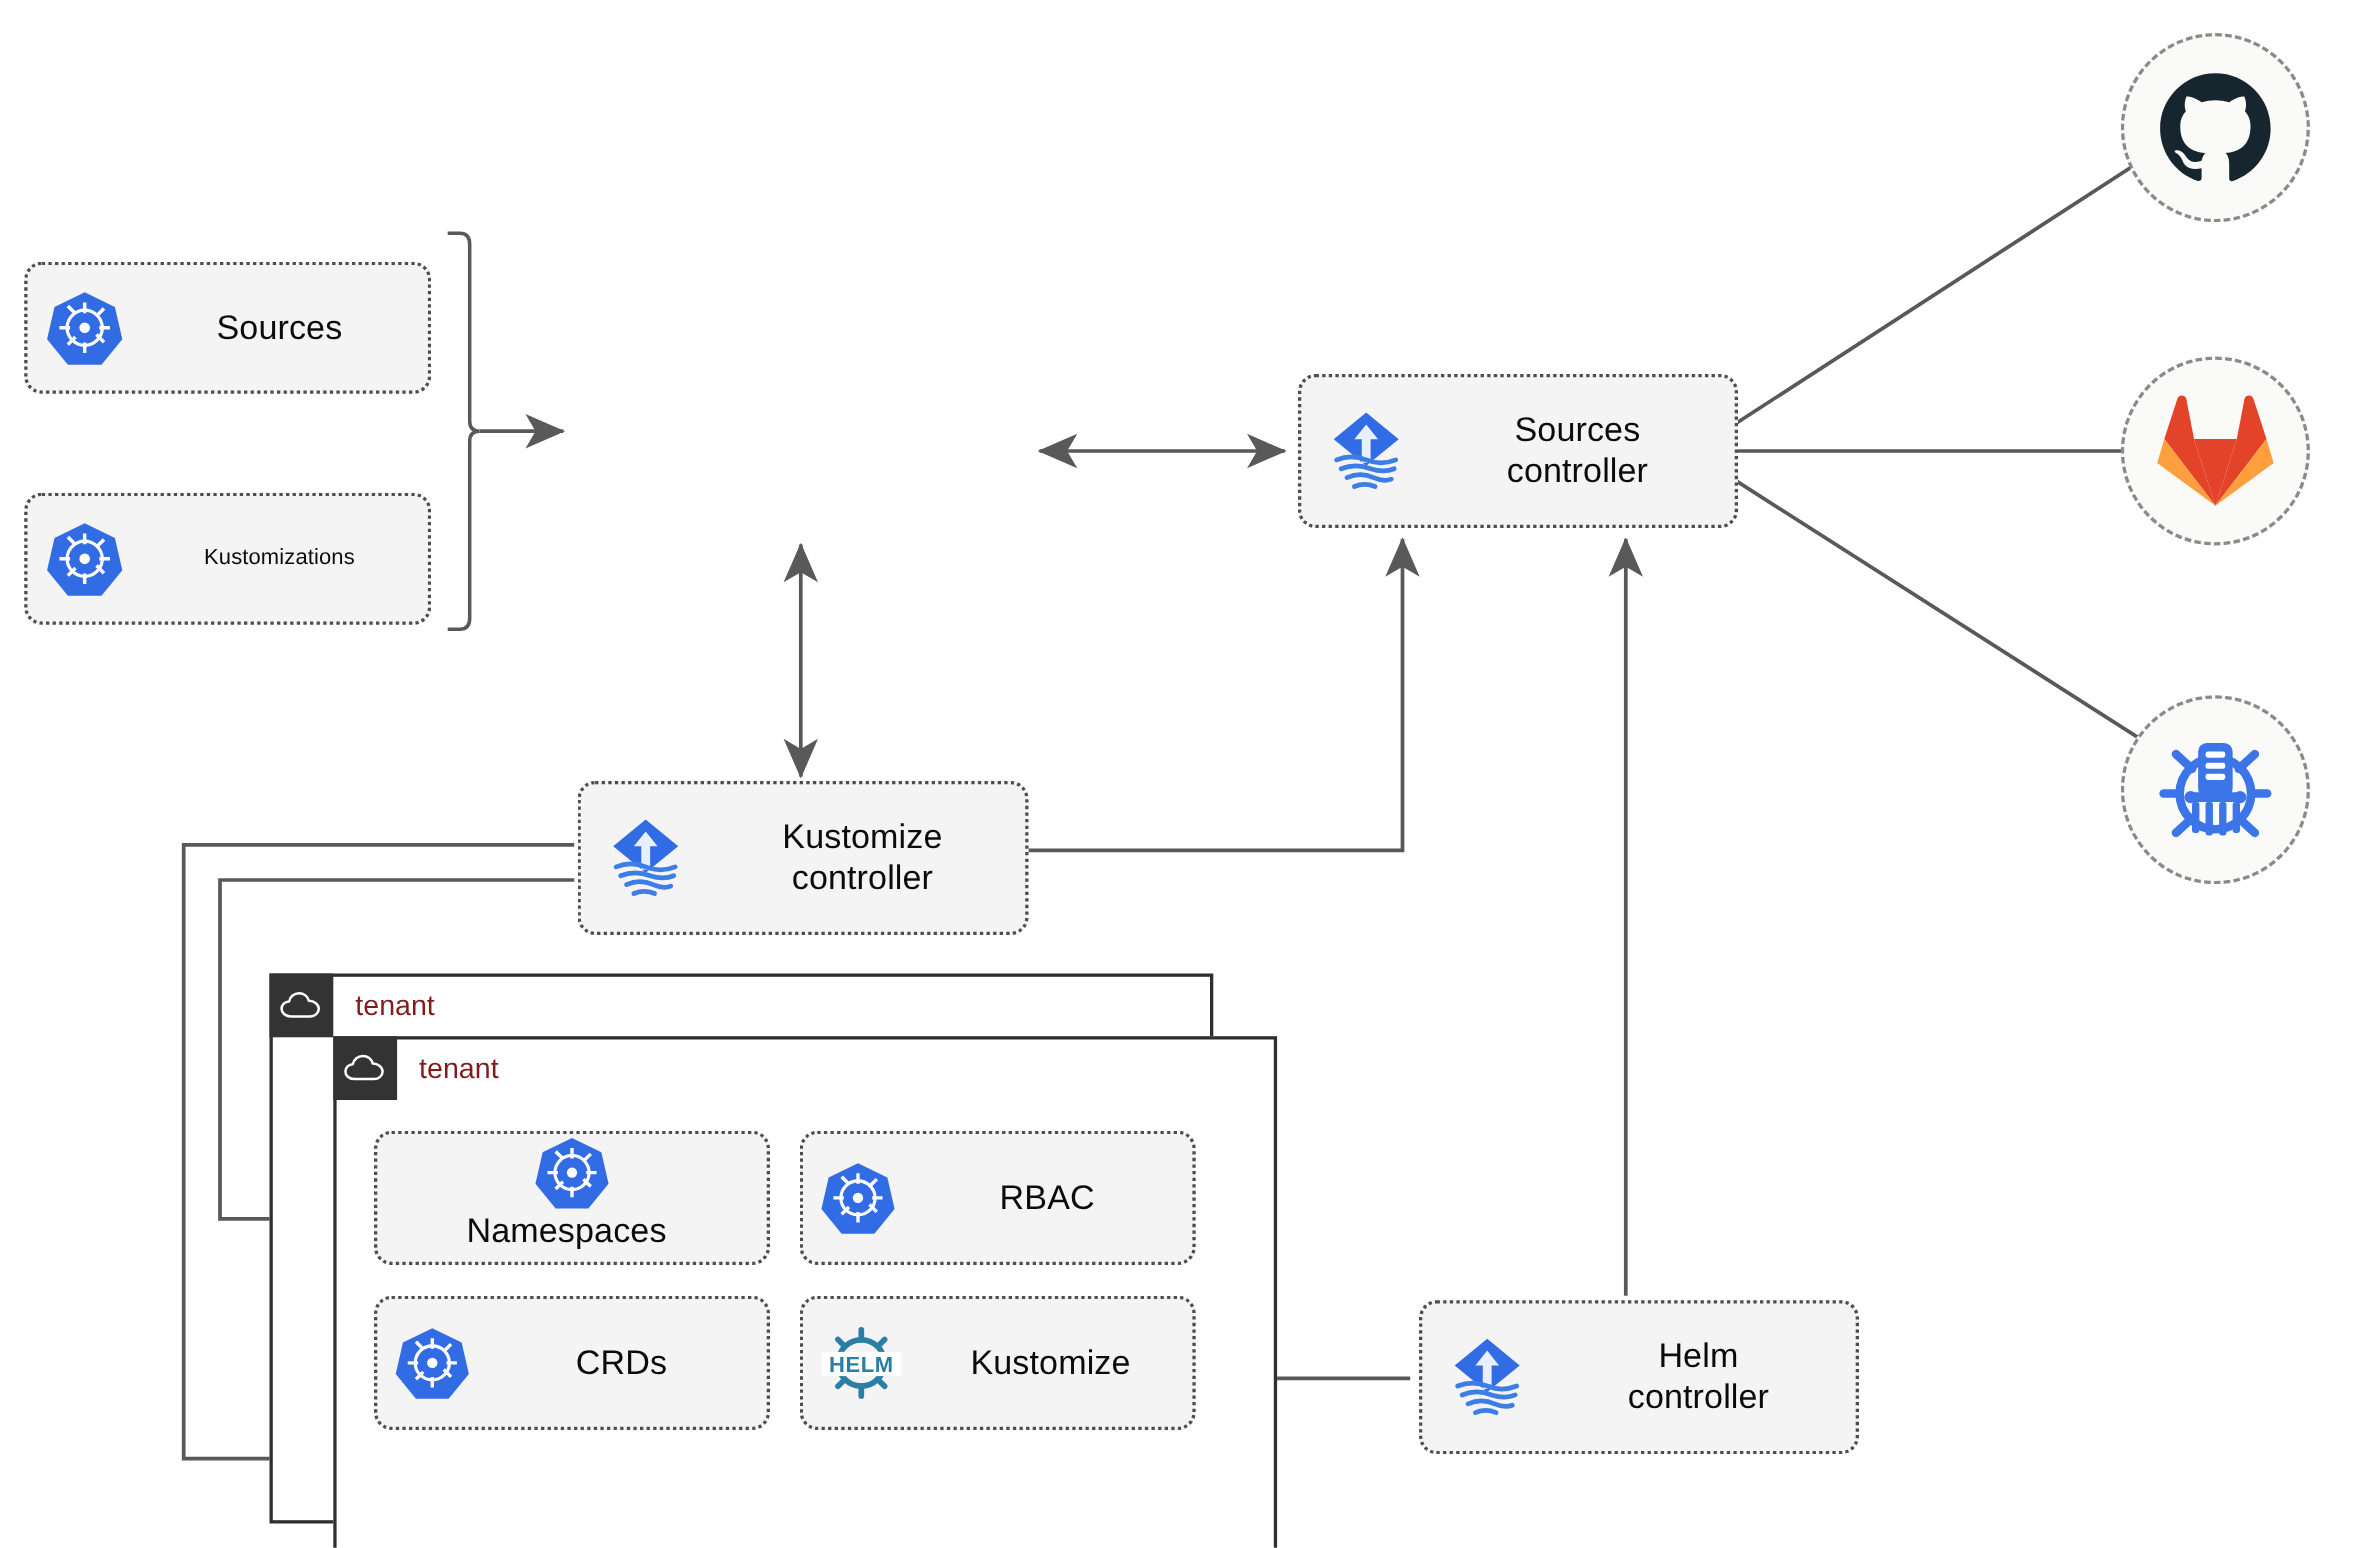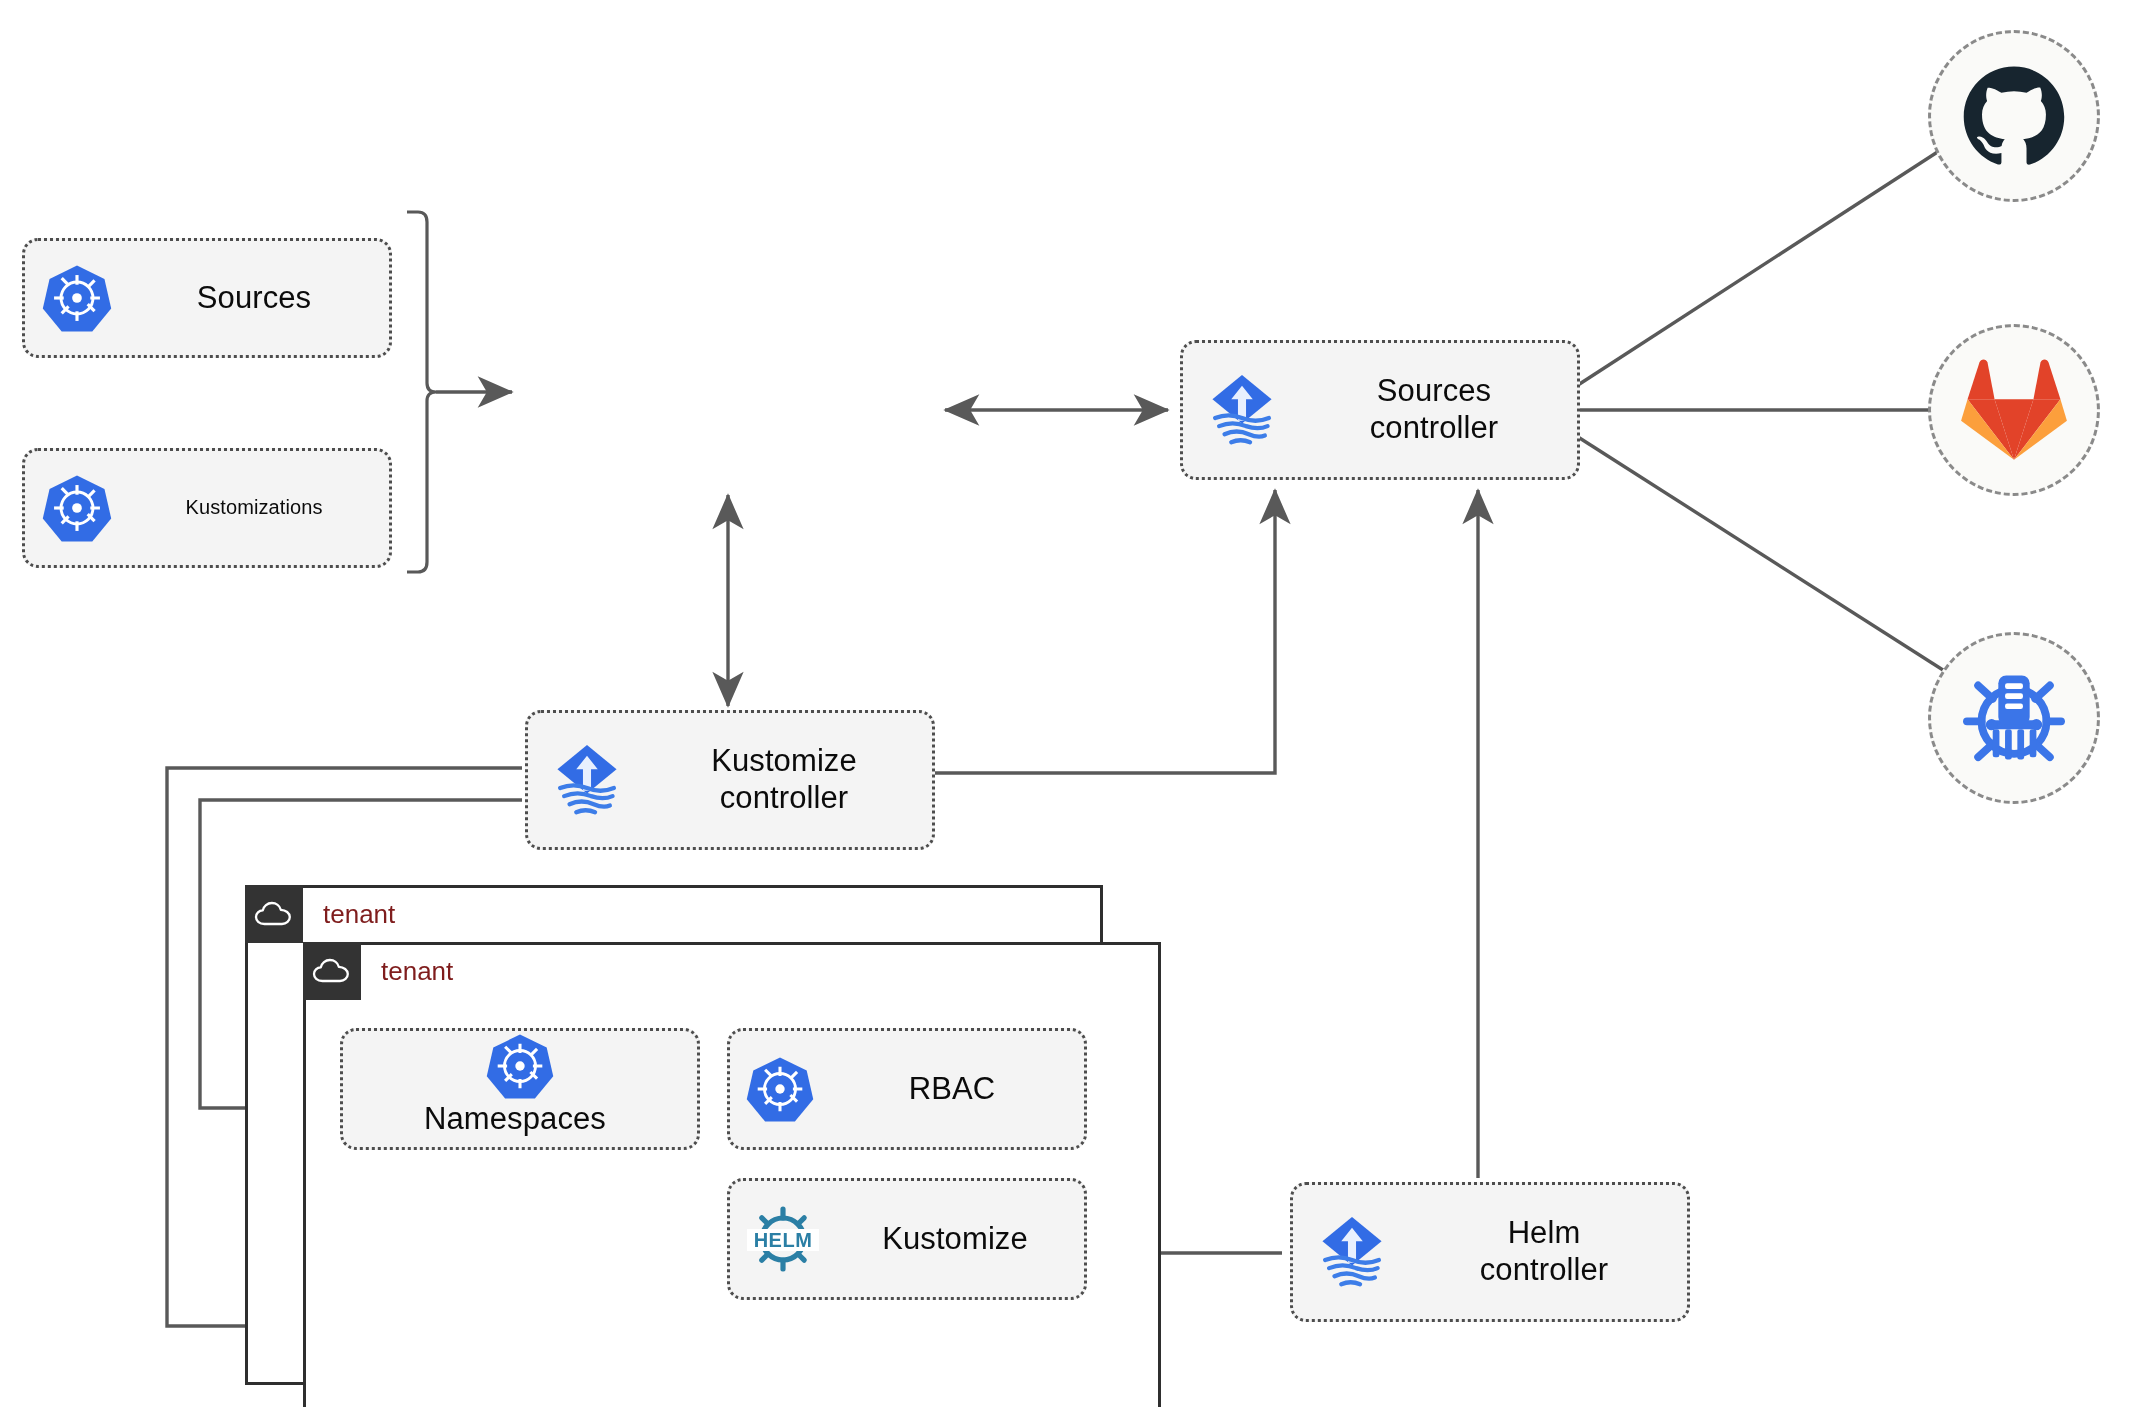--- a/index.html
+++ b/index.html
@@ -242,20 +242,40 @@
             <path d="M40.5 38.5l2-2 6.1 6.1-2 2z"></path>
           <path d="M46.6 15.4l2 2-6.1 6.1-2-2z"></path>
             <path d="M23.5 38.5l2 2-6.1 6.1-2-2z"></path>
           <circle cx="32" cy="32" r="14.2" fill="none" stroke="#ffffff" stroke-width="2.6"></circle>
         </g>
       </svg>
     </span>
     <span class="lbl">RBAC</span>
   </div>
 
+  <div class="node" style="left:340px;top:1178px;width:360px;height:122px;">
+    <span class="ico" style="width:100px;">
+      <svg width="70" height="70" viewBox="0 0 64 64">
+        <path d="M32 3.2 56.4 15.1 62.4 41.3 45.6 61.8 18.4 61.8 1.6 41.3 7.6 15.1Z" fill="#326ce5"></path>
+        <g fill="#ffffff">
+          <circle cx="32" cy="32" r="4.3"></circle>
+          <path d="M30.6 11.6h2.8v8.6h-2.8z"></path>
+            <path d="M30.6 43.8h2.8v8.6h-2.8z"></path>
+          <path d="M11.6 30.6h8.6v2.8h-8.6z"></path>
+            <path d="M43.8 30.6h8.6v2.8h-8.6z"></path>
+          <path d="M17.4 15.4l2-2 6.1 6.1-2 2z"></path>
+            <path d="M40.5 38.5l2-2 6.1 6.1-2 2z"></path>
+          <path d="M46.6 15.4l2 2-6.1 6.1-2-2z"></path>
+            <path d="M23.5 38.5l2 2-6.1 6.1-2-2z"></path>
+          <circle cx="32" cy="32" r="14.2" fill="none" stroke="#ffffff" stroke-width="2.6"></circle>
+        </g>
+      </svg>
+    </span>
+    <span class="lbl">CRDs</span>
+  </div>
 
   <div class="node" style="left:727px;top:1178px;width:360px;height:122px;">
     <span class="ico" style="width:106px;">
       <svg width="84" height="84" viewBox="0 0 84 84">
         <g stroke="#2b7fa5" stroke-width="5.2" stroke-linecap="round" fill="none">
           <circle cx="42" cy="42" r="21"></circle>
           <path d="M42 12 L42 21"></path>
           <path d="M42 63 L42 72"></path>
           <path d="M20.8 20.8 L27 27"></path>
           <path d="M57 57 L63.2 63.2"></path>

